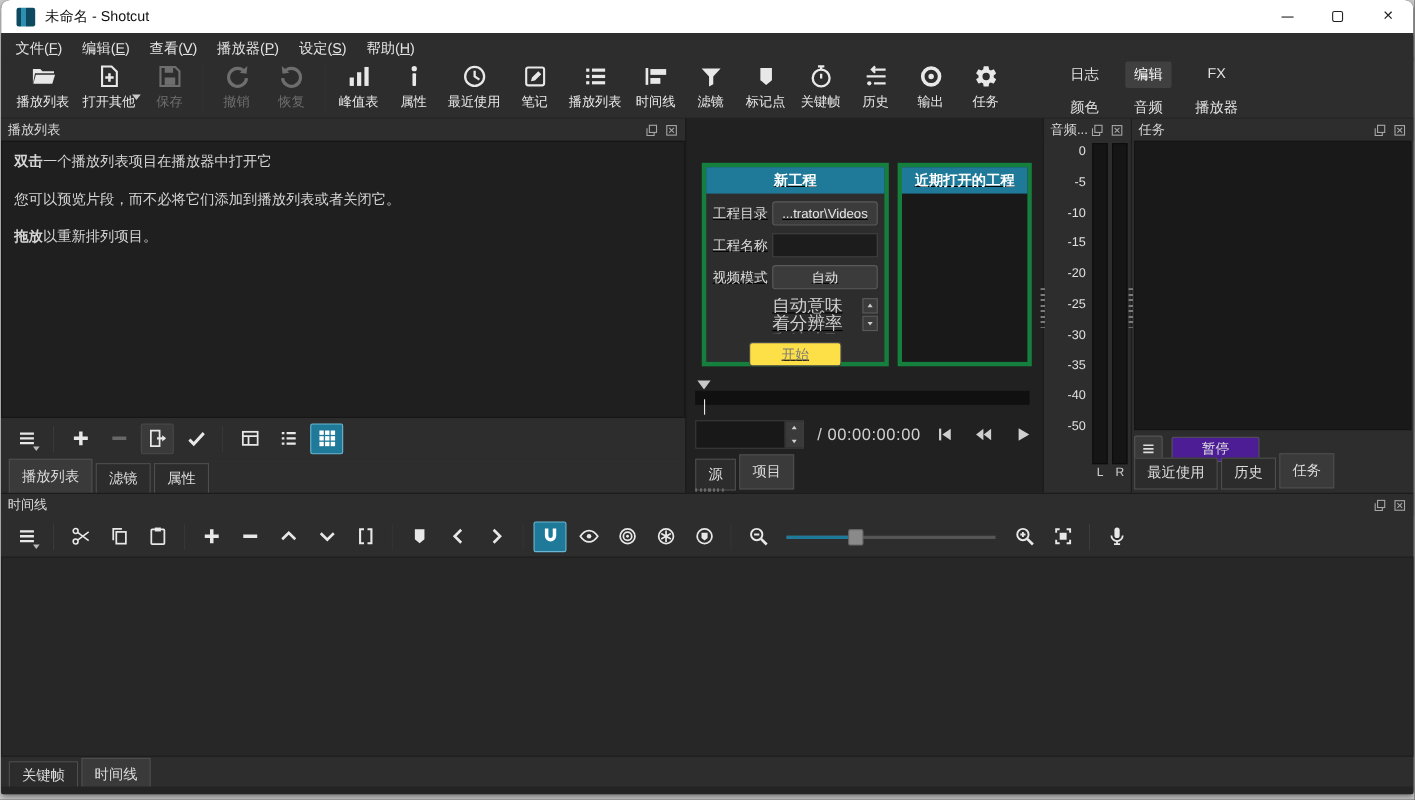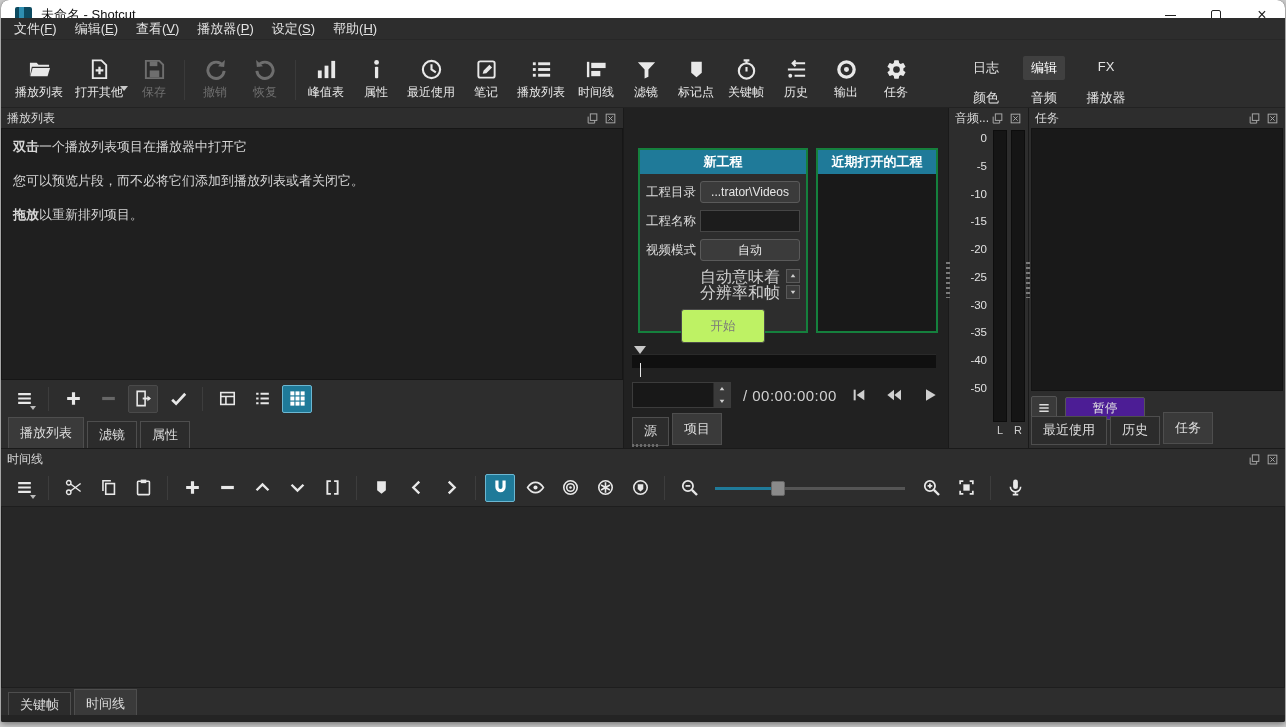--- a/index.html
+++ b/index.html
@@ -13,21 +13,21 @@
   .logo { width:17px; height:17px; margin-left:14px; border-radius:2px;
           background:linear-gradient(90deg,#0d4a60 0 26%,#2e8fb2 26% 52%,#0d4a60 52% 100%); }
   .wtitle { margin-left:9px; font-size:13px; color:#111; }
   .wbtns { margin-left:auto; display:flex; height:100%; }
   .wbtn { width:46px; height:100%; display:flex; align-items:center; justify-content:center; color:#222; cursor:default; }
   .wbtn .min { width:11px; border-top:1.4px solid #222; display:inline-block; }
   .wbtn .max { width:10px; height:10px; border:1.4px solid #222; border-radius:2px; display:inline-block; }
   .wbtn .cls { font-size:16px; line-height:1; }
 
   
-  .menubar { position:absolute; left:0; top:18px; right:0; height:22px; background:#2d2d2d;
+  .menubar { position:absolute; left:0; top:33px; right:0; height:22px; background:#2d2d2d;
              display:flex; align-items:center; padding-left:4px; border-bottom:1px solid #272727; }
   .mitem { padding:2px 9px; font-size:13px; color:#e2e2e2; }
   .mitem u { text-decoration:underline; }
 
   
   .toolbar { position:absolute; left:0; top:52px; right:0; height:56px; background:#2d2d2d;
              display:flex; align-items:center; padding-left:8px; border-bottom:1px solid #222; }
   .tbtn { min-width:50px; padding:0 6px; height:50px; display:flex; flex-direction:column; align-items:center;
           justify-content:center; color:#e8e8e8; position:relative; }
   .tbtn .ticon { width:23px; height:23px; }
@@ -66,37 +66,37 @@
                border-left:3.5px solid transparent; border-right:3.5px solid transparent; border-top:4px solid #bbb; }
   .tabbar { position:absolute; left:0; bottom:0; right:0; height:31px; display:flex; align-items:flex-start;
             padding-left:7px; background:#2d2d2d; }
   .tab { font-size:13px; color:#ddd; background:#2c2c2c; border:1px solid #4e4e4e; padding:4px 11px 5px;
          margin-right:3px; margin-top:4px; }
   .tab.active { background:#3a3a3a; margin-top:0; padding-top:6px; padding-bottom:6px; }
 
   
   .center { position:absolute; left:622px; top:108px; width:326px; height:340px; background:#212121;
             border-left:1px solid #1a1a1a; border-right:1px solid #1a1a1a; }
-  .projpanel { position:absolute; border:2px solid #15803d; background:#2d2d2d; }
+  .projpanel { position:absolute; border:4px solid #15803d; background:#2d2d2d;text-decoration:underline; }
   .projpanel .phead { height:24px; background:#1f7a99; color:#fff; font-weight:bold; font-size:13px;
                       display:flex; align-items:center; justify-content:center; }
   .newproj { left:14px; top:40px; width:170px; height:185px; }
   .recent  { left:192px; top:40px; width:122px; height:185px; background:#191919; }
   .fieldrow { display:flex; align-items:center; margin:7px 6px 0; }
   .flabel { width:54px; font-size:12.5px; color:#dcdcdc; flex:none; }
   .fctl { flex:1; height:22px; font-size:12px; color:#e6e6e6; display:flex; align-items:center; justify-content:center; }
   .fbtn { background:#3b3b3b; border:1px solid #5a5a5a; border-radius:3px; }
   .finput { background:#1c1c1c; border:1px solid #454545; }
   .noterow { display:flex; margin:8px 6px 0 60px; }
   .notetext { width:88px; height:32px; overflow:hidden; font-size:16px; line-height:16px; color:#cfcfcf; }
   .notespin { margin-left:4px; display:flex; flex-direction:column; gap:2px; }
   .spinbtn { width:14px; height:14px; background:#3b3b3b; border:1px solid #5a5a5a; color:#cfcfcf;
              display:flex; align-items:center; justify-content:center; }
   .spinbtn .icn { width:8px; height:8px; }
-  .startbtn { margin:8px auto 0; width:84px; height:34px; background:#bef264; border:1px solid #4a4a4a;
+  .startbtn { margin:8px auto 0; width:84px; height:22px; background:#fde047; border:1px solid #4a4a4a;
               border-radius:3px; color:#7a7a7a; font-size:12.5px; display:flex; align-items:center; justify-content:center; }
   .seekbar { position:absolute; left:8px; right:12px; top:238px; height:22px; }
   .seekmark { position:absolute; left:2px; top:0; width:0; height:0;
               border-left:6px solid transparent; border-right:6px solid transparent; border-top:8px solid #c8c8c8; }
   .seektrack { position:absolute; left:0; right:0; top:8px; height:14px; background:#101010; border-top:1px solid #2a2a2a; }
   .playhead { position:absolute; left:8px; top:8px; width:1px; height:14px; background:#e8e8e8; }
   .transport { position:absolute; left:8px; top:272px; right:4px; height:30px; display:flex; align-items:center; }
   .spinbox { width:100px; height:26px; background:#181818; border:1px solid #3c3c3c; display:flex; }
   .spinval { flex:1; color:#e0e0e0; font-size:13px; padding:4px; }
   .spincol { width:17px; display:flex; flex-direction:column; background:#3a3a3a; border-left:1px solid #2a2a2a; }

